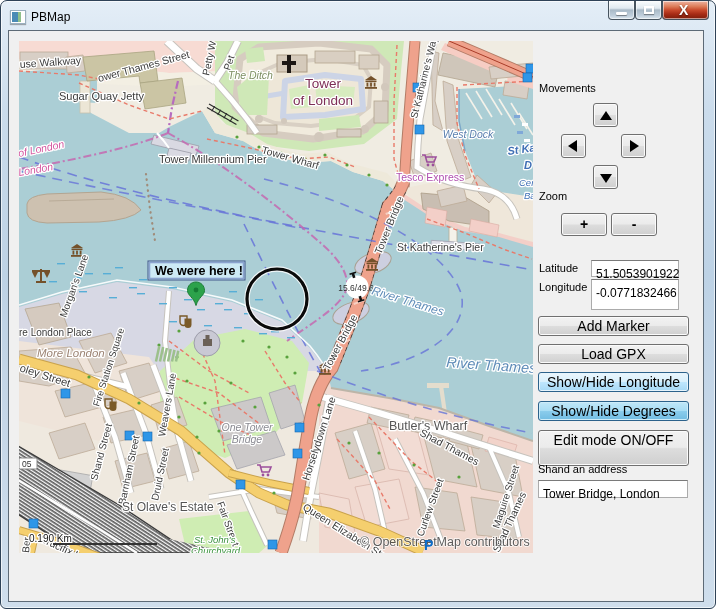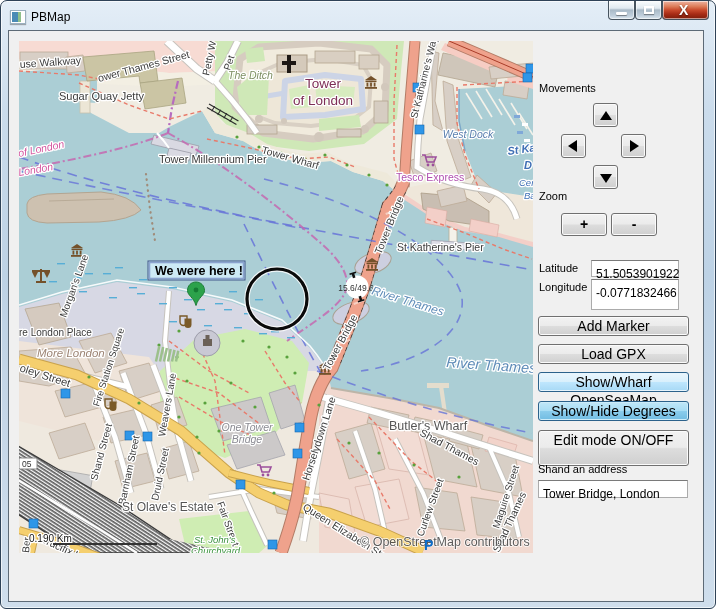--- a/index.html
+++ b/index.html
@@ -472,18 +472,18 @@
     </div>
   <div class="lbl" style="left:538px;top:189px">Zoom</div>
   <div class="w7btn" style="left:560px;top:212px;width:46px;height:23px;font-weight:bold;font-size:14px;line-height:21px">+</div>
   <div class="w7btn" style="left:610px;top:212px;width:46px;height:23px;font-weight:bold;font-size:14px;line-height:21px">-</div>
   <div class="lbl" style="left:538px;top:261px">Latitude</div>
   <div class="ebox" style="left:590px;top:259px;width:88px;height:17px">51.5053901922</div>
   <div class="lbl" style="left:538px;top:280px">Longitude</div>
   <div class="ebox" style="left:590px;top:278px;width:88px;height:31px">-0.0771832466</div>
   <div class="w7btn" style="left:537px;top:315px;width:151px;height:20px;line-height:18px">Add Marker</div>
   <div class="w7btn" style="left:537px;top:343px;width:151px;height:20px;line-height:18px">Load GPX</div>
-  <div class="w7btn" style="left:537px;top:371px;width:151px;height:20px;line-height:18px;border-color:#2c628b;background:linear-gradient(180deg,#eaf6fd 0%,#d9f0fc 48%,#bee6fd 52%,#a7d9f5 100%);box-shadow:inset 0 0 0 1px #e6f4fc">Show/Wharf OpenSeaMap</div>
+  <div class="w7btn" style="left:537px;top:371px;width:151px;height:20px;line-height:18px;border-color:#2c628b;background:linear-gradient(180deg,#eaf6fd 0%,#d9f0fc 48%,#bee6fd 52%,#a7d9f5 100%);box-shadow:inset 0 0 0 1px #e6f4fc">Show/Hide Longitude</div>
   <div class="w7btn" style="left:537px;top:400px;width:151px;height:20px;line-height:18px;border-color:#2c628b;background:linear-gradient(180deg,#c0e7f8 0%,#a8ddf4 48%,#8accec 52%,#71bce2 100%);box-shadow:inset 0 0 0 1px #cdecf9">Show/Hide Degrees</div>
   <div class="w7btn" style="left:537px;top:429px;width:151px;height:36px;line-height:18px">Edit mode ON/OFF</div>
   <div class="lbl" style="left:537px;top:462px">Shand an address</div>
   <div class="ebox" style="left:537px;top:479px;width:150px;height:18px">Tower Bridge, London</div>
 </div>
 
 </body></html>

